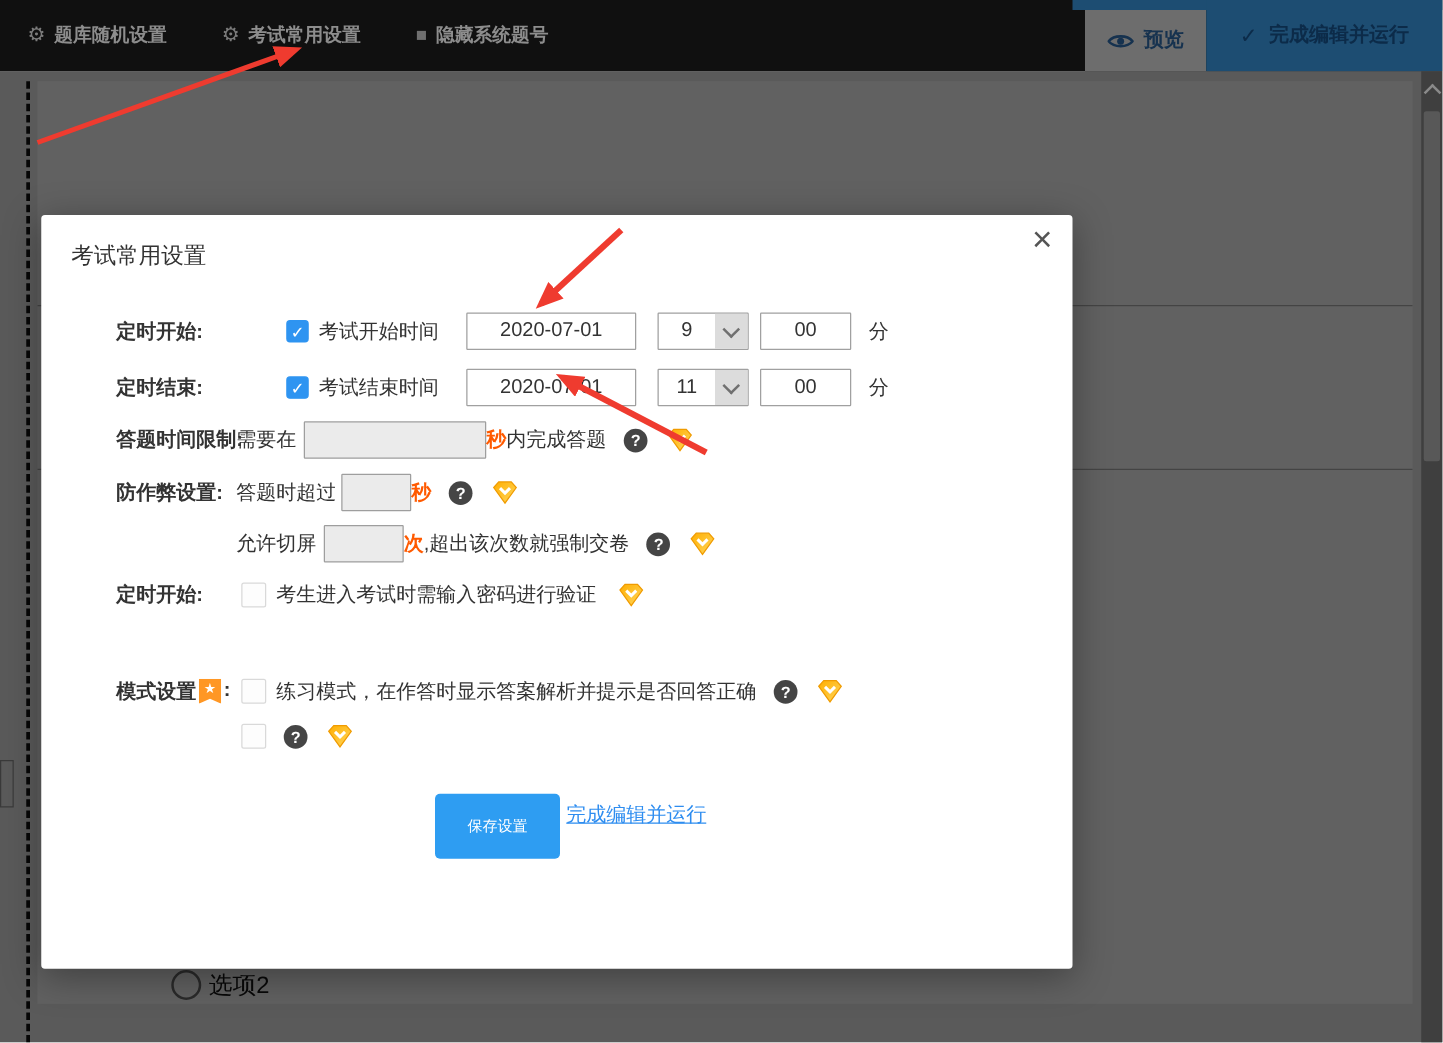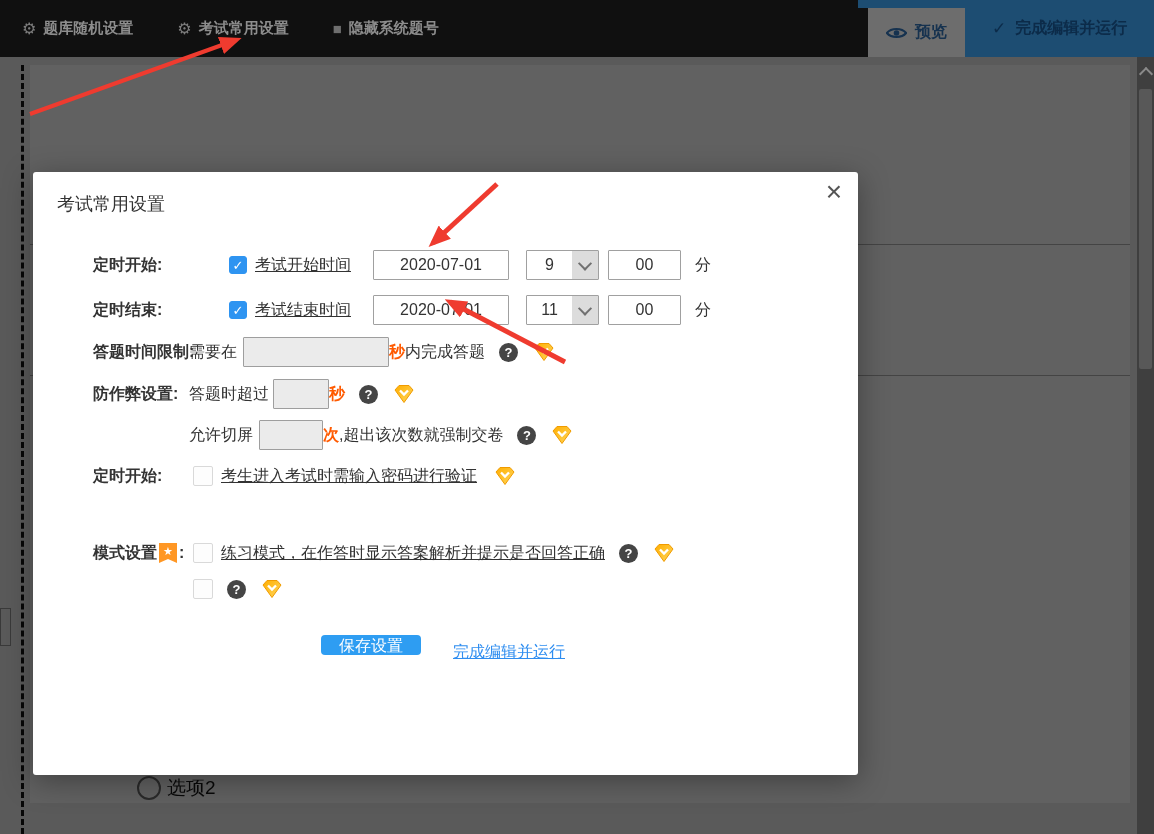--- a/index.html
+++ b/index.html
@@ -44,41 +44,41 @@
   .modal-title{position:absolute;left:24px;top:20px;font-size:18px;color:#333;}
   .modal-close{position:absolute;right:16px;top:6px;font-size:28px;color:#555;cursor:pointer;line-height:1;font-weight:300;}
   .m-row{position:absolute;left:0;right:0;height:32px;margin-left:36px;}
   .m-label{position:absolute;left:24px;top:0;height:32px;display:flex;align-items:center;font-size:16px;font-weight:bold;color:#333;white-space:nowrap;}
   .m-content{position:absolute;top:0;height:32px;display:flex;align-items:center;font-size:16px;color:#333;white-space:nowrap;}
   .cb{width:18px;height:18px;border-radius:3px;box-sizing:border-box;display:flex;align-items:center;justify-content:center;cursor:pointer;flex:0 0 auto;}
   .cb-on{background:#2e94f1;border:1px solid #2e94f1;}
   .cb-on .tick{color:#fff;font-size:13px;font-weight:bold;line-height:1;}
   .cb-off{background:#fdfdfd;border:1px solid #d9d9d9;width:20px;height:20px;border-radius:2px;}
   .cb-off2{background:#ffffff;border:1px solid #a8a8a8;width:20px;height:20px;border-radius:2px;}
-  .gap8{margin-left:8px;text-decoration:underline;} .gap14{margin-left:14px;} .gap16{margin-left:16px;}
+  .gap8{margin-left:8px;} .gap14{margin-left:14px;} .gap16{margin-left:16px;}
   .inp{box-sizing:border-box;height:30px;border:1px solid #a0a0a0;border-radius:1px;background:#fff;
     font-size:16px;color:#333;text-align:center;font-family:inherit;padding:0 4px;}
   .inp-date{width:136px;margin-left:22px;}
   .inp-min{width:73px;margin-left:9px;}
   .sel{box-sizing:border-box;width:73px;height:30px;border:1px solid #a0a0a0;border-radius:1px;background:#fff;
     margin-left:17px;display:flex;align-items:stretch;cursor:pointer;}
   .sel-val{flex:1;display:flex;align-items:center;justify-content:center;font-size:16px;color:#333;}
   .sel-arrow{width:26px;background:#dcdcdc;display:flex;align-items:center;justify-content:center;}
   .sel-arrow i{display:block;width:8px;height:8px;border-left:2px solid #707070;border-bottom:2px solid #707070;transform:rotate(-45deg) translate(1px,-1px);}
   .unit{margin-left:14px;}
   .inp-blank{background:#ebebeb;border:1px solid #9e9e9e;}
   .hl{color:#ff5a00;font-weight:bold;}
   .qicon{width:19px;height:19px;border-radius:50%;background:#454545;color:#fff;font-size:13px;font-weight:bold;
     display:flex;align-items:center;justify-content:center;flex:0 0 auto;cursor:pointer;}
   .gem{width:24px;height:20px;flex:0 0 auto;}
   .star-badge{display:inline-flex;align-items:center;justify-content:center;width:18px;height:20px;margin:0 2px;
     background:#ff9724;clip-path:polygon(0 0,100% 0,100% 100%,50% 80%,0 100%);}
   .star-badge .star{color:#fff;font-size:11px;line-height:1;margin-bottom:3px;}
-  .btn-save{position:absolute;left:288px;top:463px;width:100px;height:20px;background:#2e9df2;border:none;border-radius:4px;
-    color:#fff;font-size:16px;cursor:pointer;font-family:inherit;}
+  .btn-save{position:absolute;left:315px;top:463px;width:100px;height:52px;background:#2e9df2;border:none;border-radius:4px;
+    color:#fff;font-size:12px;cursor:pointer;font-family:inherit;}
   .link-more{position:absolute;left:420px;top:470px;font-size:16px;color:#2e8df0;text-decoration:underline;cursor:pointer;}
   
   .arrows{position:absolute;left:0;top:0;width:1154px;height:834px;z-index:30;pointer-events:none;}
 </style>
 </head>
 <body>
 
 <svg width="0" height="0" style="position:absolute">
   <defs>
     <linearGradient id="gemg" x1="0" y1="0" x2="1" y2="1">

